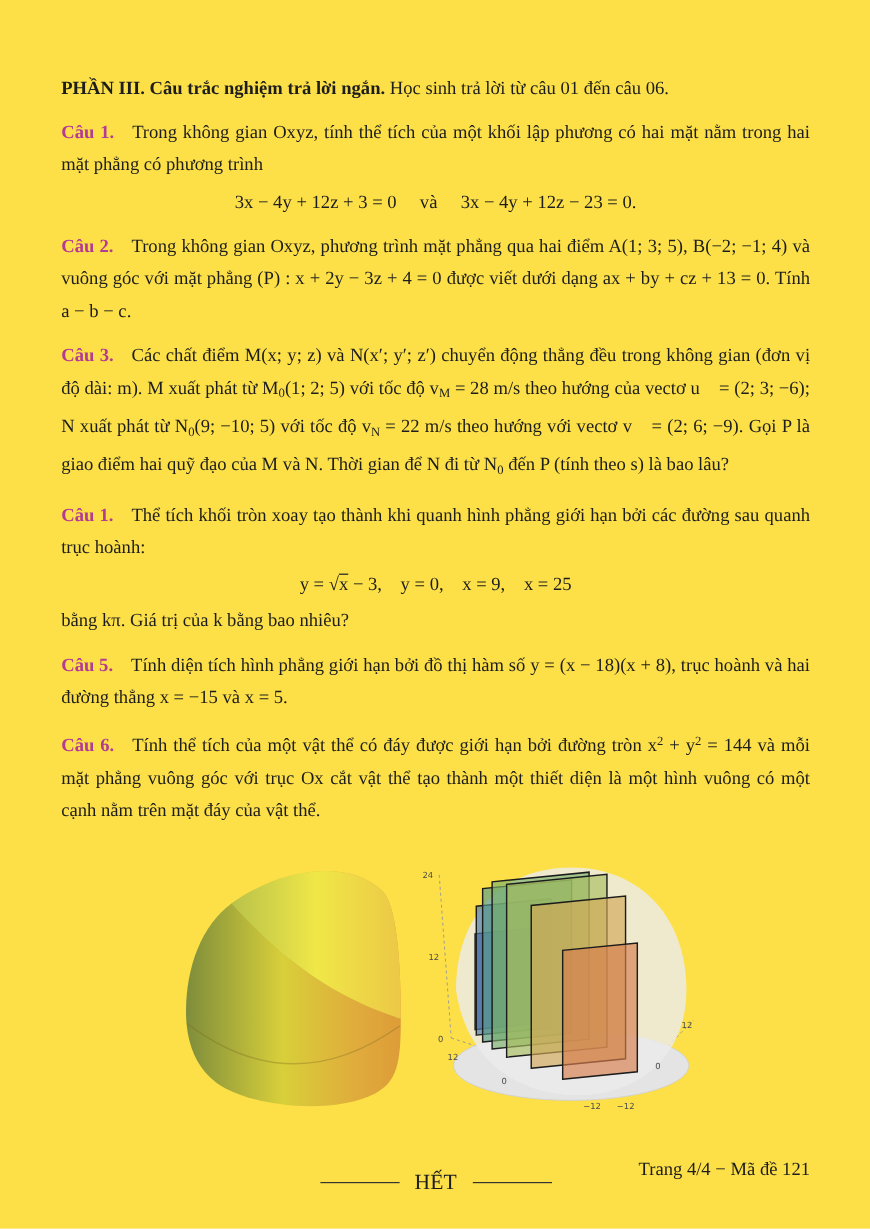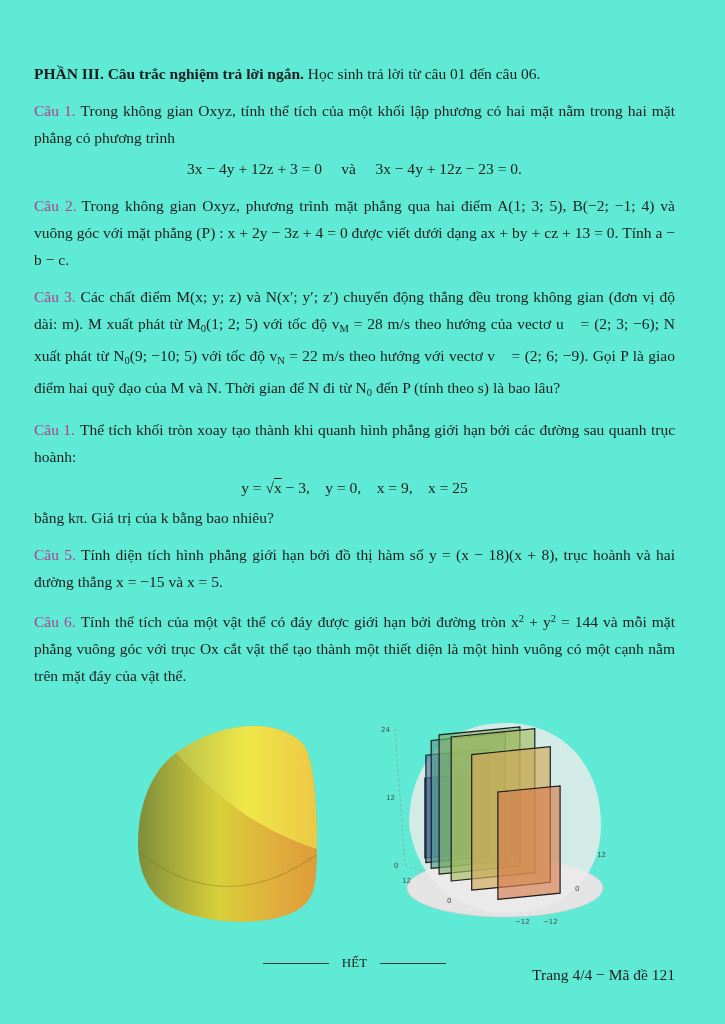--- a/index.html
+++ b/index.html
@@ -1,39 +1,39 @@
 <!DOCTYPE html>
 <html lang="vi"><head>
 <meta charset="utf-8">
 <style>
   html,body{margin:0;padding:0;background:#ffffff;}
   .page{
     width:725px;height:1024px;box-sizing:border-box;overflow:hidden;
-    padding:60px 50px 0 34px;background:#5eead4;position:relative;
+    padding:60px 50px 0 51px;background:#fde047;position:relative;
     font-family:"Liberation Serif","DejaVu Serif",serif;
     font-size:15.5px;color:#1d1d1d;
   }
   p{margin:0;}
   .header-line{line-height:27px;text-align:justify;}
   .header-bold{font-weight:bold;}
   .question{line-height:27px;text-align:justify;margin-top:10px;}
-  .q-label{font-weight:normal;margin-right:5px;}
+  .q-label{font-weight:bold;margin-right:15px;}
   .eq{line-height:27px;text-align:center;white-space:pre-wrap;margin:4px 0 3px 0;}
   .run-i{}
   .run-sub{font-size:0.68em;vertical-align:-0.28em;}
   .run-sup{font-size:0.68em;vertical-align:0.5em;}
   .run-ol{text-decoration:overline;}
   .figures{
     display:flex;flex-direction:row;align-items:flex-start;
-    margin-top:22px;margin-left:92px;gap:46px;
+    margin-top:22px;margin-left:92px;
   }
   .fig{flex:0 0 auto;}
   .end-marker{
     display:flex;align-items:center;justify-content:center;
-    margin-top:10px;gap:13px;font-size:13px;
+    margin-top:30px;gap:13px;font-size:18px;
   }
   .end-rule{width:66px;height:0;border-top:1.6px solid #333;}
   .footer{
     position:absolute;right:50px;bottom:40px;
     font-size:15.5px;color:#1d1d1d;
   }
   svg text{font-family:"DejaVu Sans","Liberation Sans",sans-serif;}
 </style>
 </head>
 <body>

